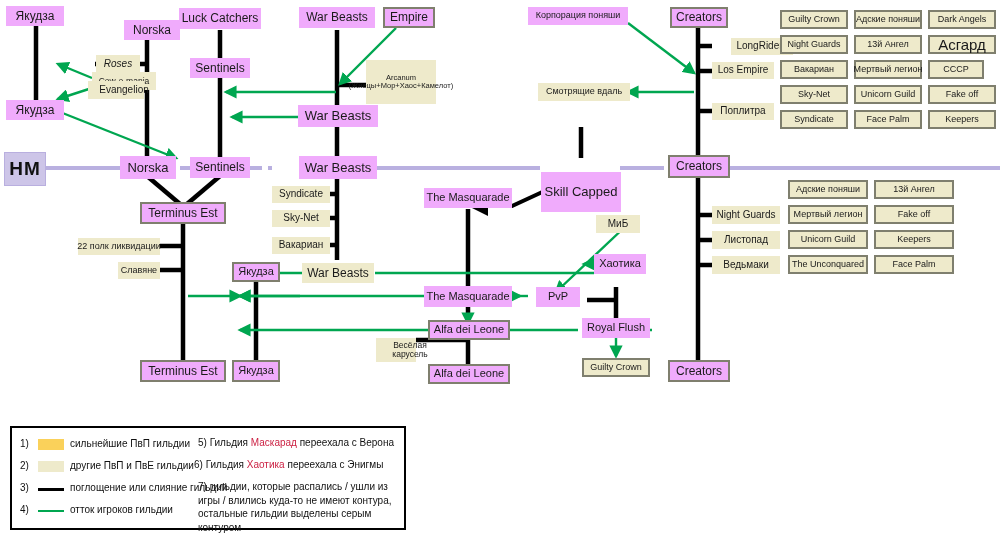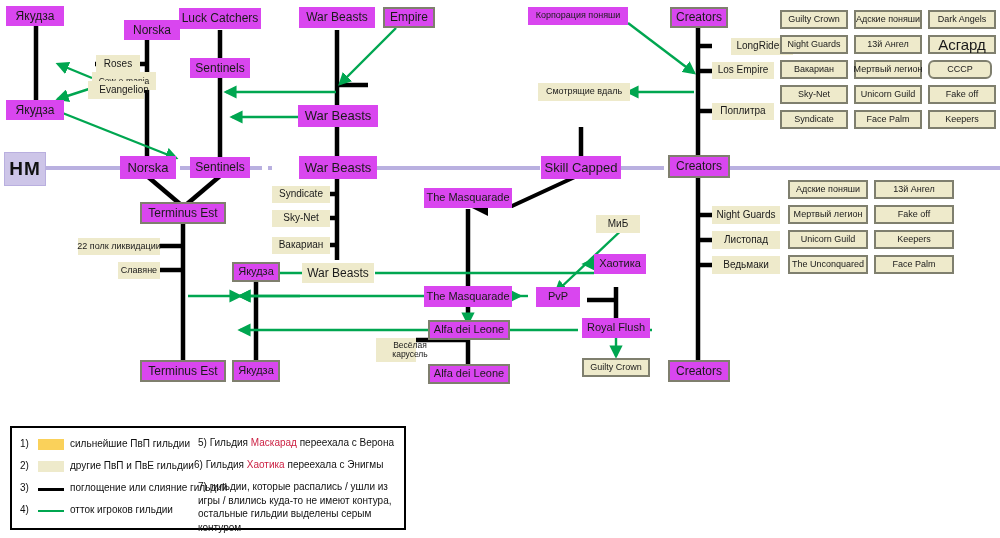--- a/index.html
+++ b/index.html
@@ -3,21 +3,21 @@
 <meta charset="utf-8">
 <style>
   html,body{margin:0;padding:0;background:#ffffff;}
   body{width:1000px;height:538px;position:relative;overflow:hidden;
        font-family:"Liberation Sans","DejaVu Sans",sans-serif;}
   #stage{position:absolute;left:0;top:0;width:1000px;height:538px;}
   svg{position:absolute;left:0;top:0;width:1000px;height:538px;}
   .node{position:absolute;box-sizing:border-box;display:flex;align-items:center;
         justify-content:center;text-align:center;line-height:1.05;color:#1a1a1a;
         white-space:nowrap;}
-  .n-strong{background:#d946ef;}
+  .n-strong{background:#f0abfc;}
   .n-other{background:#eeeacb;}
   .n-bord{border:2px solid #7f7f6e;}
   .hm{position:absolute;background:#cdc5e8;border:1px solid #b9afdf;
       display:flex;align-items:center;justify-content:center;
       font-weight:bold;font-size:19px;color:#111;letter-spacing:1px;}
   .legend{position:absolute;left:10px;top:426px;width:396px;height:104px;
           border:2px solid #000;background:#fff;box-sizing:border-box;}
   .lrow{position:absolute;font-size:10px;color:#111;white-space:nowrap;}
   .lnum{position:absolute;font-size:10px;color:#111;}
   .swatch{position:absolute;height:11px;width:26px;}
@@ -120,44 +120,45 @@
       <line x1="188" y1="296" x2="188" y2="296"></line>
       <line x1="512" y1="296" x2="528" y2="296"></line>
       <line x1="652" y1="330" x2="584" y2="330"></line>
     </g>
   </svg>
 
   <div class="node n-strong f12" style="left:6px;top:6px;width:58px;height:20px;">Якудза</div>
   <div class="node n-other tiny" style="left:92px;top:72px;width:64px;height:18px;">Cow-o-mania</div>
   <div class="node n-strong f12" style="left:6px;top:100px;width:58px;height:20px;">Якудза</div>
 
-  <div class="node n-other f10" style="left:96px;top:55px;width:44px;height:18px;">Roses</div>
+  <div class="node n-other f10" style="left:96px;top:55px;width:44px;height:18px;font-style:italic;">Roses</div>
   <div class="node n-other f10" style="left:88px;top:81px;width:56px;height:18px;padding-left:16px;">Evangelion</div>
   <div class="node n-strong f12" style="left:124px;top:20px;width:56px;height:20px;">Norska</div>
 
   <div class="node n-strong f12" style="left:179px;top:8px;width:82px;height:21px;">Luck Catchers</div>
   <div class="node n-strong f12" style="left:190px;top:58px;width:60px;height:20px;">Sentinels</div>
 
   <div class="node n-strong f12" style="left:299px;top:7px;width:76px;height:21px;">War Beasts</div>
   <div class="node n-strong f12 n-bord" style="left:383px;top:7px;width:52px;height:21px;">Empire</div>
+  <div class="node n-other" style="left:366px;top:60px;width:70px;height:44px;font-size:7.5px;white-space:normal;padding:2px;">Arcanum (Жнецы+Мор+Хаос+Камелот)</div>
   <div class="node n-strong f13" style="left:298px;top:105px;width:80px;height:22px;">War Beasts</div>
 
   <div class="node n-strong f9" style="left:528px;top:7px;width:100px;height:18px;">Корпорация поняши</div>
   <div class="node n-other f9" style="left:538px;top:83px;width:92px;height:18px;">Смотрящие вдаль</div>
 
   <div class="node n-strong f12 n-bord" style="left:670px;top:7px;width:58px;height:21px;">Creators</div>
   <div class="node n-other f10" style="left:712px;top:38px;width:62px;height:17px;margin-left:19px;">LongRiders</div>
   <div class="node n-other f10" style="left:712px;top:62px;width:62px;height:17px;">Los Empire</div>
   <div class="node n-other f10" style="left:712px;top:103px;width:62px;height:17px;">Поплитра</div>
 
   <div class="hm" style="left:4px;top:152px;width:40px;height:32px;">HM</div>
   <div class="node n-strong f13" style="left:120px;top:156px;width:56px;height:23px;">Norska</div>
   <div class="node n-strong f12" style="left:190px;top:157px;width:60px;height:21px;">Sentinels</div>
   <div class="node n-strong f13" style="left:299px;top:156px;width:78px;height:23px;">War Beasts</div>
-  <div class="node n-strong f13" style="left:541px;top:156px;width:80px;height:23px;">Skill Capped</div>
+  <div class="node n-strong f13" style="left:541px;top:172px;width:80px;height:40px;">Skill Capped</div>
   <div class="node n-strong f12 n-bord" style="left:668px;top:155px;width:62px;height:23px;">Creators</div>
 
   <div class="node n-strong f12 n-bord" style="left:140px;top:202px;width:86px;height:22px;">Terminus Est</div>
   <div class="node n-other f10" style="left:272px;top:186px;width:58px;height:17px;">Syndicate</div>
   <div class="node n-other f10" style="left:272px;top:210px;width:58px;height:17px;">Sky-Net</div>
   <div class="node n-other f10" style="left:272px;top:237px;width:58px;height:17px;">Вакариан</div>
   <div class="node n-other f9" style="left:78px;top:238px;width:82px;height:17px;">22 полк ликвидации</div>
   <div class="node n-other f9" style="left:118px;top:262px;width:42px;height:17px;">Славяне</div>
 
   <div class="node n-strong f11 n-bord" style="left:232px;top:262px;width:48px;height:20px;">Якудза</div>
@@ -187,21 +188,21 @@
 
   <div id="grid-top" style="position:absolute;left:780px;top:10px;">
       <div class="node n-other n-bord" style="position: absolute; left: 0px; top: 0px; width: 68px; height: 19px; font-size: 9px;">Guilty Crown</div>
       <div class="node n-other n-bord" style="position: absolute; left: 74px; top: 0px; width: 68px; height: 19px; font-size: 9px;">Адские поняши</div>
       <div class="node n-other n-bord" style="position: absolute; left: 148px; top: 0px; width: 68px; height: 19px; font-size: 9px;">Dark Angels</div>
       <div class="node n-other n-bord" style="position: absolute; left: 0px; top: 25px; width: 68px; height: 19px; font-size: 9px;">Night Guards</div>
       <div class="node n-other n-bord" style="position: absolute; left: 74px; top: 25px; width: 68px; height: 19px; font-size: 9px;">13й Ангел</div>
       <div class="node n-other n-bord" style="position: absolute; left: 148px; top: 25px; width: 68px; height: 19px; font-size: 15px;">Асгард</div>
       <div class="node n-other n-bord" style="position: absolute; left: 0px; top: 50px; width: 68px; height: 19px; font-size: 9px;">Вакариан</div>
       <div class="node n-other n-bord" style="position: absolute; left: 74px; top: 50px; width: 68px; height: 19px; font-size: 9px;">Мертвый легион</div>
-      <div class="node n-other n-bord" style="position: absolute; left: 148px; top: 50px; width: 64px; height: 19px; font-size: 9px; border-radius: 6px;">СССР</div>
+      <div class="node n-other n-bord" style="position: absolute; left: 148px; top: 50px; width: 56px; height: 19px; font-size: 9px;">СССР</div>
       <div class="node n-other n-bord" style="position: absolute; left: 0px; top: 75px; width: 68px; height: 19px; font-size: 9px;">Sky-Net</div>
       <div class="node n-other n-bord" style="position: absolute; left: 74px; top: 75px; width: 68px; height: 19px; font-size: 9px;">Unicorn Guild</div>
       <div class="node n-other n-bord" style="position: absolute; left: 148px; top: 75px; width: 68px; height: 19px; font-size: 9px;">Fake off</div>
       <div class="node n-other n-bord" style="position: absolute; left: 0px; top: 100px; width: 68px; height: 19px; font-size: 9px;">Syndicate</div>
       <div class="node n-other n-bord" style="position: absolute; left: 74px; top: 100px; width: 68px; height: 19px; font-size: 9px;">Face Palm</div>
       <div class="node n-other n-bord" style="position: absolute; left: 148px; top: 100px; width: 68px; height: 19px; font-size: 9px;">Keepers</div>
     </div>
   <div id="grid-bottom" style="position:absolute;left:788px;top:180px;">
       <div class="node n-other n-bord" style="position: absolute; left: 0px; top: 0px; width: 80px; height: 19px; font-size: 9px;">Адские поняши</div>
       <div class="node n-other n-bord" style="position: absolute; left: 86px; top: 0px; width: 80px; height: 19px; font-size: 9px;">13й Ангел</div>

